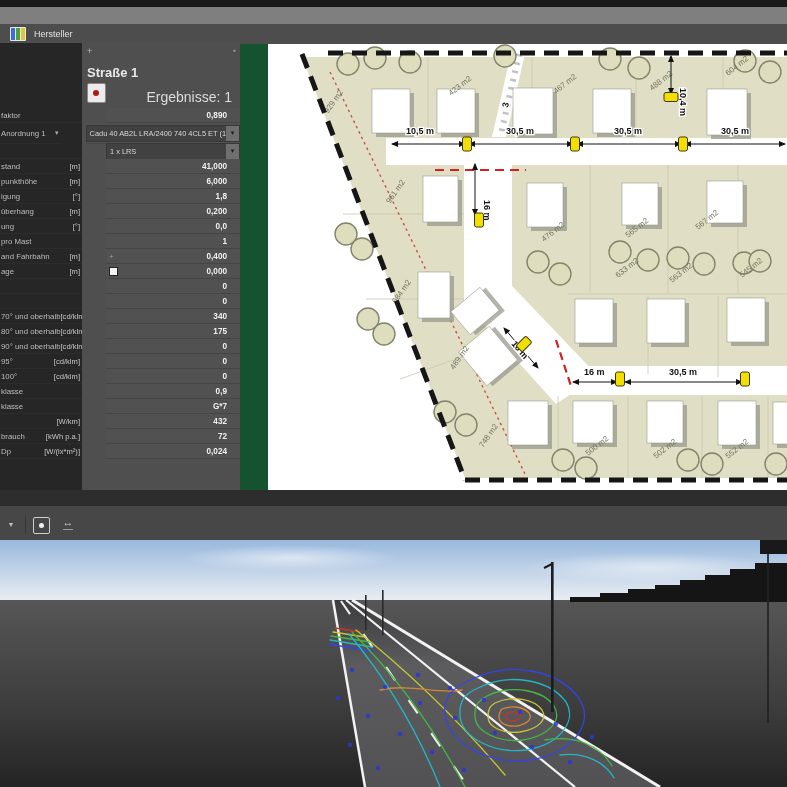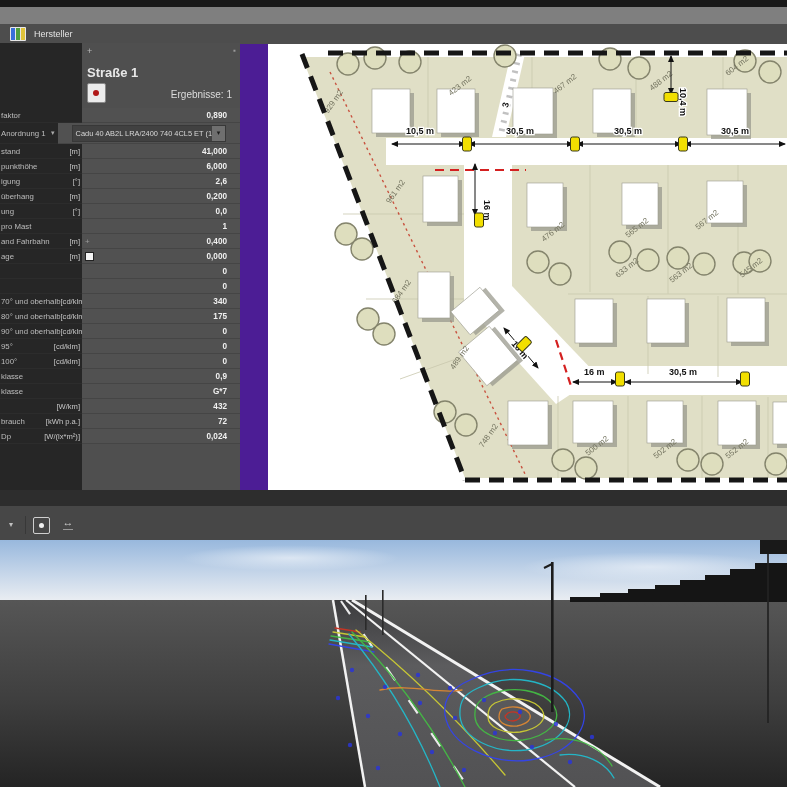--- a/index.html
+++ b/index.html
@@ -1,16 +1,16 @@
 <!DOCTYPE html>
 <html><head>
 <meta charset="utf-8">
 <style>
   html,body{margin:0;padding:0;background:#1d1d1d;}
-  #app{position:relative;width:787px;height:787px;overflow:hidden;background:#4c1d95;
+  #app{position:relative;width:787px;height:787px;overflow:hidden;background:#14532d;
        font-family:"Liberation Sans",sans-serif;-webkit-font-smoothing:antialiased;}
   .abs{position:absolute;}
 
   
   #titlebar{left:0;top:0;width:787px;height:7px;background:#191919;}
   #menubar{left:0;top:7px;width:787px;height:17px;background:#7f7f7f;}
   #toolbar{left:0;top:24px;width:787px;height:20px;background:#4d4d4d;display:flex;align-items:center;}
   #appicon{margin-left:10px;width:14px;height:12px;display:flex;gap:1px;background:#e8e8e8;padding:1px;border-radius:1px;}
   #appicon i{flex:1;display:block;}
   #toolbar .t-label{color:#e3e3e3;font-size:9px;margin-left:8px;}
@@ -19,36 +19,36 @@
   #left-panel{left:0;top:43px;width:240px;height:447px;}
   #lp-label-bg{left:0;top:0;width:82px;height:447px;background:#262626;position:absolute;}
   #lp-value-bg{left:82px;top:0;width:158px;height:447px;background:#4f4f4f;position:absolute;}
   #lp-header{position:absolute;left:0;top:0;width:240px;height:65px;}
   #lp-header .hmini{position:absolute;left:82px;top:2px;width:158px;height:14px;color:#b8b8b8;font-size:9px;}
   #lp-header .hmini .plus{position:absolute;left:5px;top:1px;}
   #lp-header .hmini .dot{position:absolute;right:4px;top:1px;font-size:8px;color:#999;}
   #lp-header .street{position:absolute;left:87px;top:22px;color:#e8e8e8;font-size:13px;font-weight:bold;}
   #lp-header .photbtn{position:absolute;left:87px;top:40px;width:17px;height:18px;background:#ececec;border:1px solid #8a8a8a;border-radius:2px;}
   #lp-header .photbtn .rd{position:absolute;left:5px;top:6px;width:6px;height:6px;border-radius:50%;background:#b01818;}
-  #lp-header .results{position:absolute;right:8px;top:46px;color:#dcdcdc;font-size:10px;margin-left:18px;}
+  #lp-header .results{position:absolute;right:8px;top:46px;color:#dcdcdc;font-size:14px;margin-left:18px;}
   #prop-rows{position:absolute;left:0;top:65px;width:240px;}
-  .prow{display:flex;align-items:flex-start;height:15px;}
+  .prow{display:flex;align-items:flex-start;height:15px;gap:24px;}
   .prow .pl{width:82px;height:100%;background:#262626;display:flex;align-items:center;
             border-bottom:1px solid rgba(255,255,255,.03);box-sizing:border-box;overflow:hidden;}
   .prow .pl .lab{flex:1;color:#bdbdbd;font-size:7.8px;white-space:nowrap;padding-left:1px;}
   .prow .pl .unit{color:#c8c8c8;font-size:7.6px;padding-right:2px;white-space:nowrap;}
   .prow .pv{flex:1;height:100%;background:#515151;border-bottom:1px solid #454545;box-sizing:border-box;
             display:flex;align-items:center;position:relative;}
   .prow .pv .val{flex:1;text-align:right;color:#f0f0f0;font-size:8.2px;font-weight:bold;padding-right:13px;white-space:nowrap;}
   .prow .pv .chk{width:7px;height:7px;background:#f4f4f4;border:1px solid #222;margin-left:3px;}
   .prow .pv .plusm{color:#9a9a9a;font-size:8px;margin-left:3px;}
   .prow.combo{height:21px;}
   .prow.combo2{height:15px;}
   .prow .pl .ddl{color:#aaa;font-size:7px;padding-right:3px;}
-  .combo-box{flex:1;display:flex;align-items:center;height:15px;margin:0 14px;background:#414141;border:1px solid #383838;}
+  .combo-box{flex:1;display:flex;align-items:center;height:15px;margin:0 0;background:#414141;border:1px solid #383838;}
   .combo-box .ctext{flex:1;color:#d8d8d8;font-size:7.4px;padding-left:3px;white-space:nowrap;overflow:hidden;}
   .combo-box .dd{width:13px;height:100%;background:#6f6f6f;color:#1d1d1d;font-size:7px;display:flex;align-items:center;justify-content:center;}
 
   
   #plan{left:268px;top:44px;width:519px;height:446px;background:#ffffff;}
   #plan svg{display:block;}
 
   
   #band1{left:0;top:490px;width:787px;height:16px;background:#2d2d2d;}
   #toolbar3d{left:0;top:506px;width:787px;height:34px;background:#474747;}
@@ -108,20 +108,31 @@
             <span class="lab">Anordnung 1</span>
             <span class="ddl">▾</span>
           </div>
           <div class="pv">
             <div class="combo-box">
               <span class="ctext">Cadu 40 AB2L LRA/2400 740 4CL5 ET (1</span>
               <span class="dd">▾</span>
             </div>
           </div>
         </div>
+        <div class="prow combo2">
+          <div class="pl">
+            <span class="lab"></span>
+          </div>
+          <div class="pv">
+            <div class="combo-box">
+              <span class="ctext">1 x LRS</span>
+              <span class="dd">▾</span>
+            </div>
+          </div>
+        </div>
         <div class="prow">
           <div class="pl">
             <span class="lab">stand</span>
             <span class="unit">[m]</span>
           </div>
           <div class="pv">
             <span class="val">41,000</span>
           </div>
         </div>
         <div class="prow">
@@ -132,21 +143,21 @@
           <div class="pv">
             <span class="val">6,000</span>
           </div>
         </div>
         <div class="prow">
           <div class="pl">
             <span class="lab">igung</span>
             <span class="unit">[°]</span>
           </div>
           <div class="pv">
-            <span class="val">2,6</span>
+            <span class="val">1,8</span>
           </div>
         </div>
         <div class="prow">
           <div class="pl">
             <span class="lab">überhang</span>
             <span class="unit">[m]</span>
           </div>
           <div class="pv">
             <span class="val">0,200</span>
           </div>

